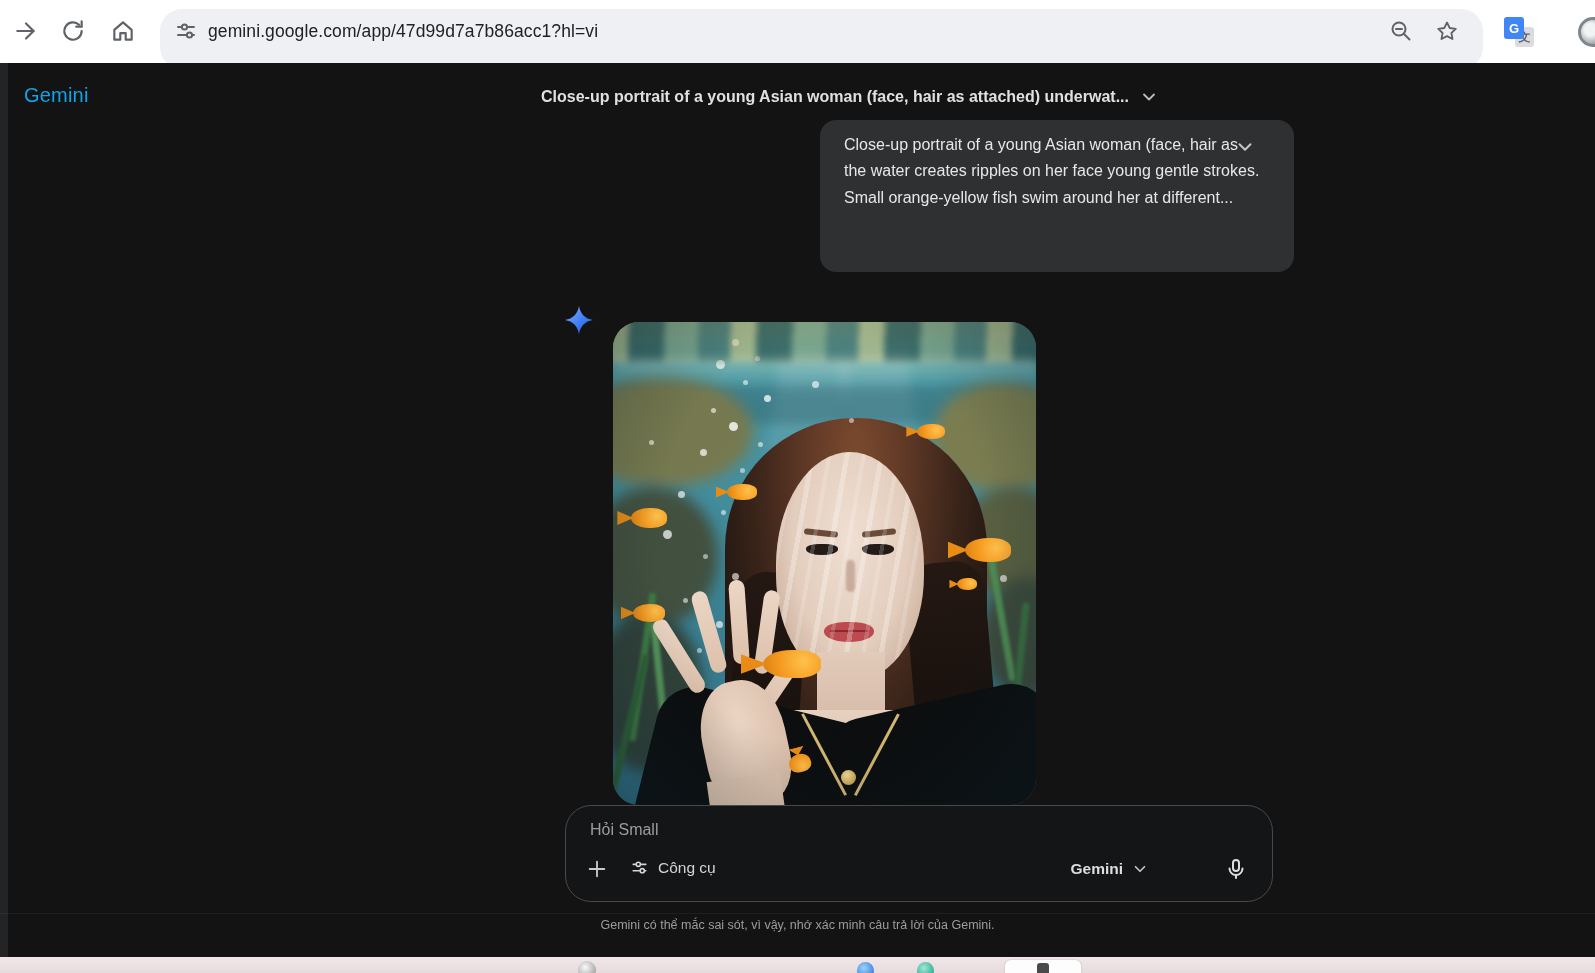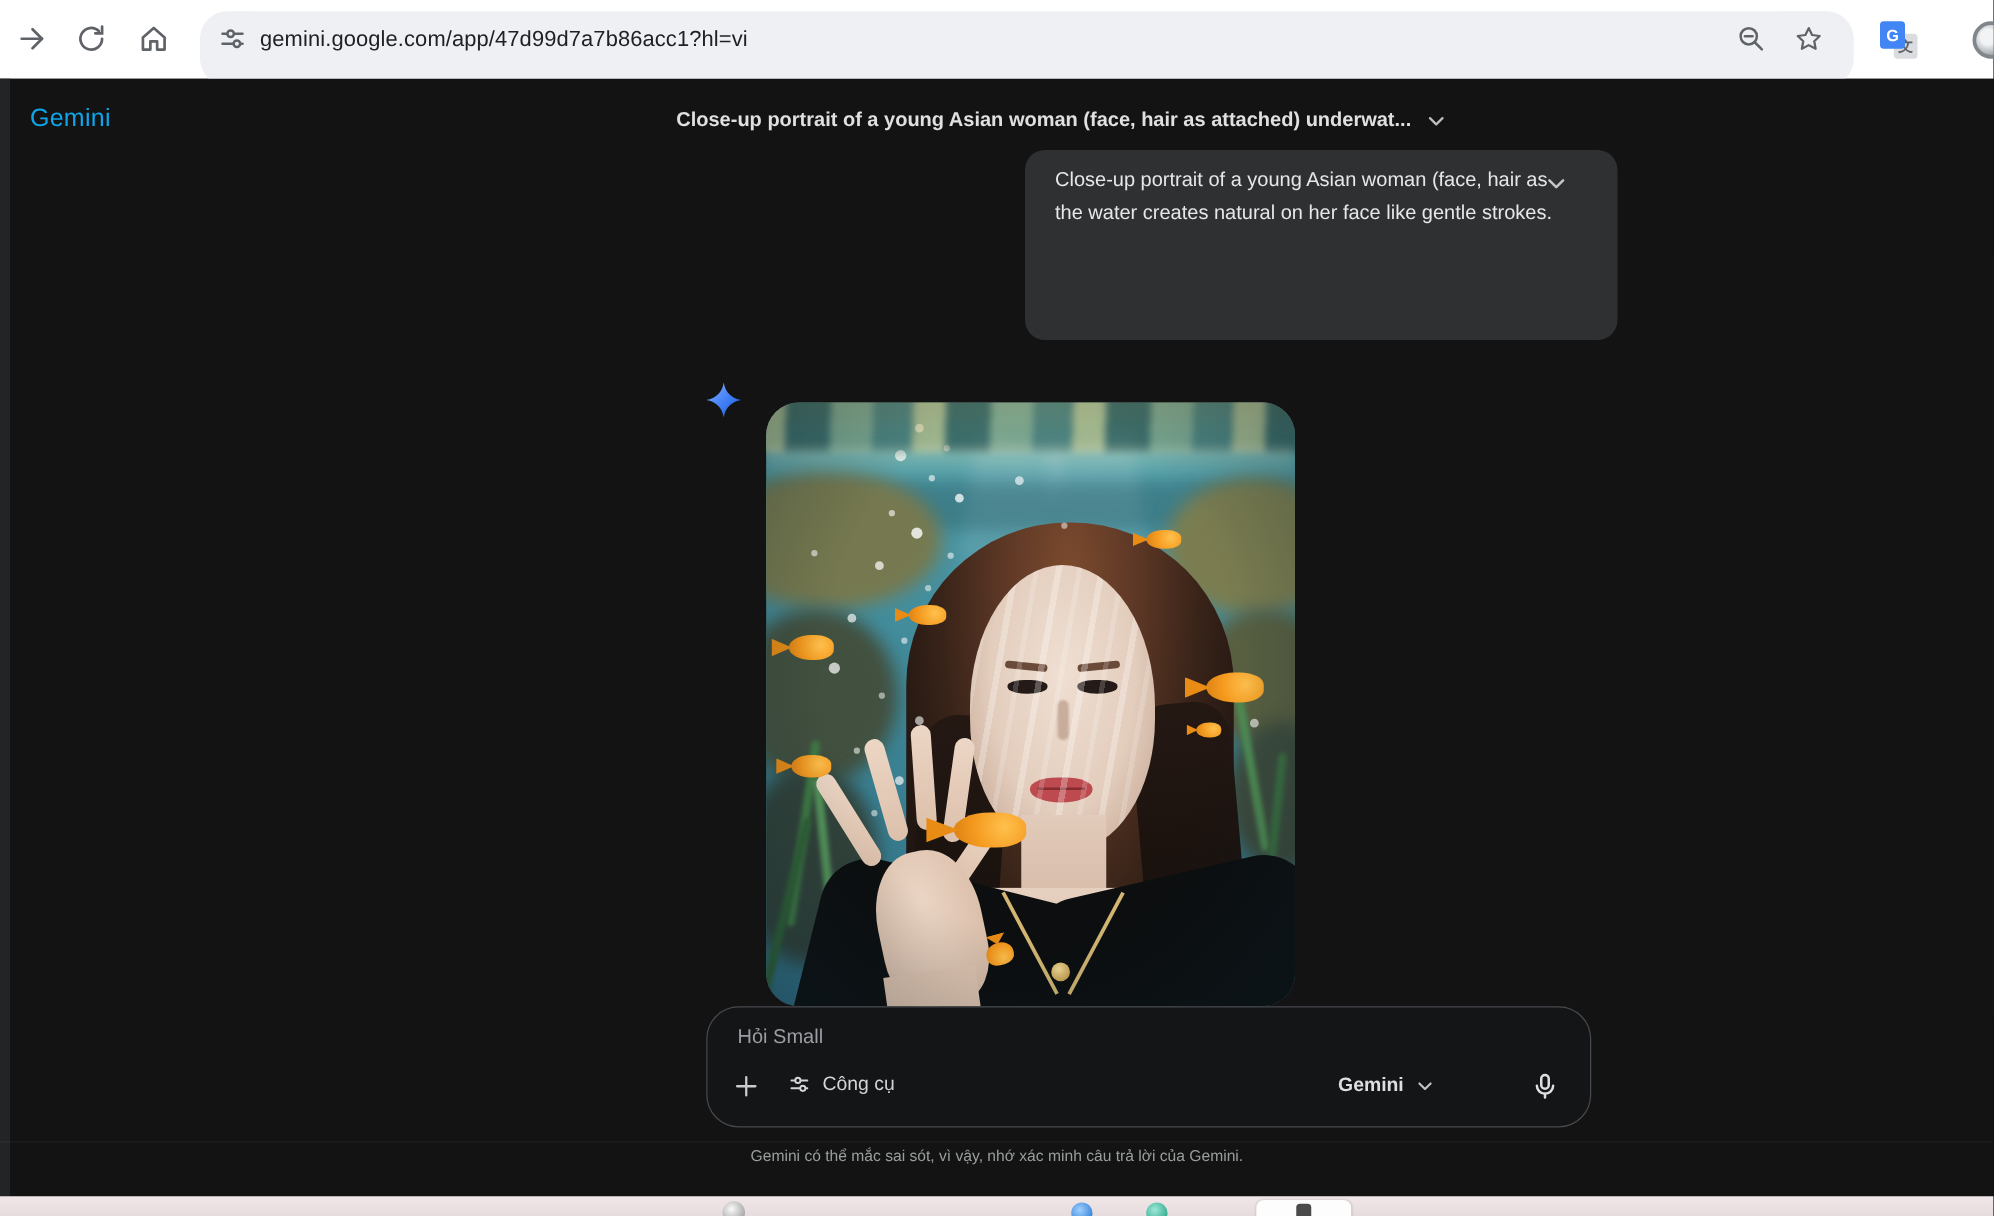--- a/index.html
+++ b/index.html
@@ -168,21 +168,22 @@
       <span class="convo-title">Close-up portrait of a young Asian woman (face, hair as attached) underwat...</span>
       <span class="head-chev">
         <svg viewBox="0 0 24 24" fill="none" stroke="currentColor" stroke-width="2.2" stroke-linecap="round" stroke-linejoin="round">
             <polyline points="6 9 12 15 18 9"></polyline>
           </svg>
       </span>
     </div>
 
     <div class="bubble">
       <div class="bubble-line">Close-up portrait of a young Asian woman (face, hair as</div>
-      <div class="bubble-line">the water creates natural on her face like gentle strokes.</div>
+      <div class="bubble-line">the water creates ripples on her face young gentle strokes.</div>
+      <div class="bubble-line">Small orange-yellow fish swim around her at different...</div>
       <div class="bubble-chev">
         <svg viewBox="0 0 24 24" fill="none" stroke="currentColor" stroke-width="2.2" stroke-linecap="round" stroke-linejoin="round">
             <polyline points="6 9 12 15 18 9"></polyline>
           </svg>
       </div>
     </div>
 
     <div class="sparkle">
       <svg viewBox="0 0 24 24" width="28" height="28">
         <defs>

